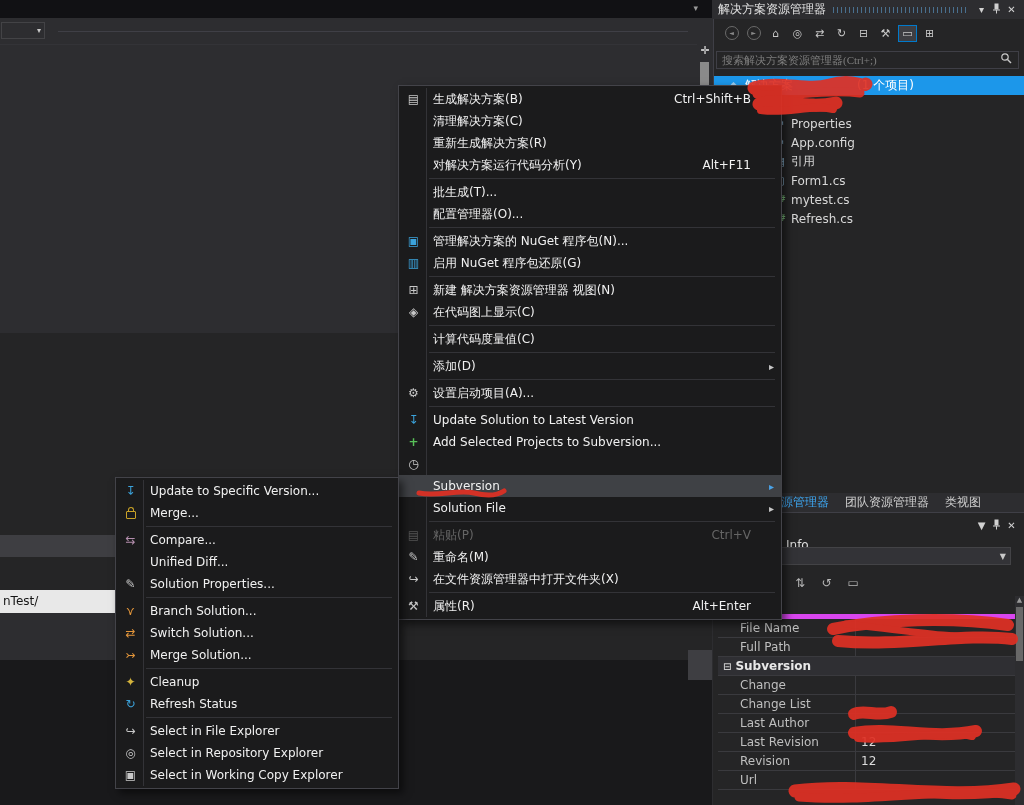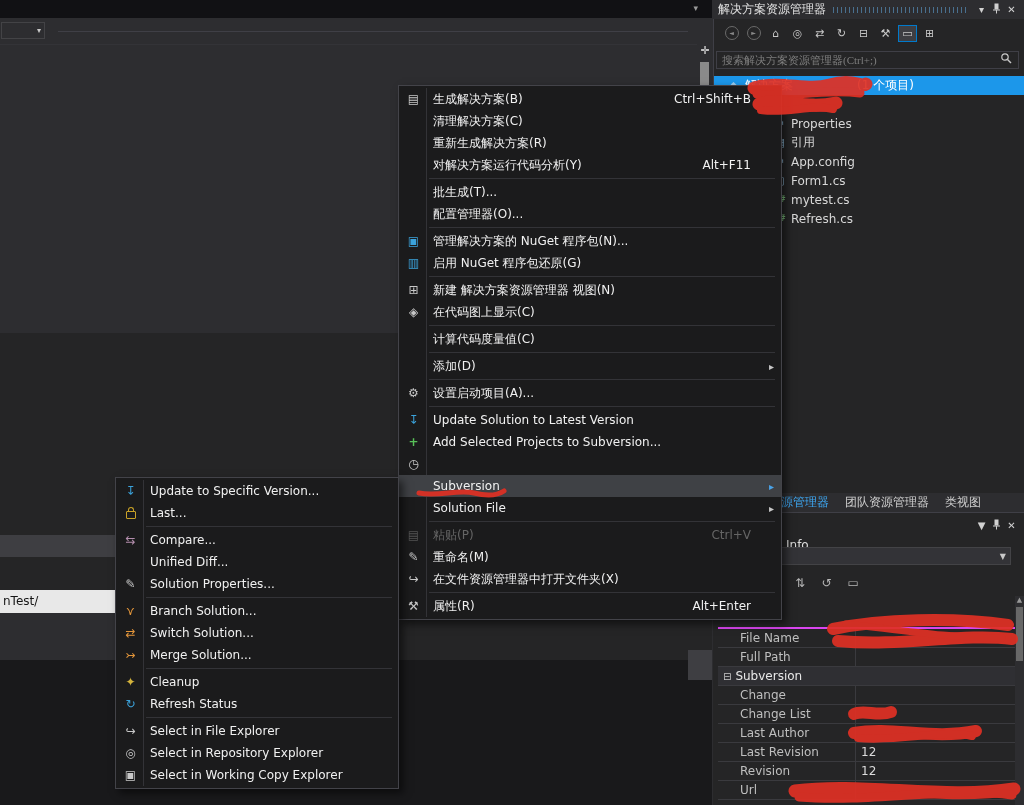--- a/index.html
+++ b/index.html
@@ -53,25 +53,25 @@
   #props-panel{position:absolute;left:713px;top:512px;width:311px;height:293px;background:#252526;border-top:1px solid #3f3f46;box-sizing:border-box;}
   #props-header{display:flex;align-items:center;height:24px;padding:0 5px;color:#dcdcdc;}
   #props-header .title{margin-left:68px;margin-top:40px;}
   #props-header .sp{flex:1;}
   #props-combo{position:absolute;left:5px;top:34px;width:293px;height:18px;background:#333337;border:1px solid #434346;
                display:flex;align-items:center;box-sizing:border-box;padding:0 4px;color:#cfcfcf;}
   #props-combo .sp{flex:1;}
   #props-combo .chev{font-size:8px;color:#c8c8c8;}
   #props-toolbar{position:absolute;left:5px;top:60px;height:20px;display:flex;gap:16px;align-items:center;
                  padding-left:50px;color:#b8b8b8;font-size:12px;}
-  #props-grid{position:absolute;left:5px;top:114px;width:298px;border-top:2px solid #d946ef;}
+  #props-grid{position:absolute;left:5px;top:101px;width:298px;border-top:5px solid #d946ef;}
   .prow{display:flex;height:19px;line-height:18px;border-bottom:1px solid #3a3a3e;color:#bfbfbf;box-sizing:border-box;}
   .prow .pname{width:138px;padding-left:22px;border-right:1px solid #3a3a3e;box-sizing:border-box;white-space:nowrap;overflow:hidden;}
   .prow .pval{flex:1;padding-left:5px;color:#dcdcdc;white-space:nowrap;overflow:hidden;}
-  .prow.cat{background:#2f2f33;color:#e8e8e8;font-weight:normal;}
+  .prow.cat{background:#2f2f33;color:#e8e8e8;font-weight:bold;}
   .prow.cat .pname{width:auto;border-right:none;padding-left:5px;flex:1;}
   .prow.cat .pexp{margin-right:4px;font-size:10px;color:#c8c8c8;}
   #props-scroll{position:absolute;right:0;top:83px;bottom:0;width:9px;background:#2d2d30;}
   #props-scroll .up{position:absolute;top:0;left:0;width:9px;text-align:center;font-size:7px;color:#999;}
   #props-scroll .thumb{position:absolute;left:1px;top:11px;width:7px;height:54px;background:#686868;}
   
   .menu{position:absolute;background:#1b1b1c;border:1px solid #434349;box-shadow:4px 4px 8px rgba(0,0,0,.55);
         padding:2px 0;z-index:50;color:#f1f1f1;}
   .menu .strip{position:absolute;left:27px;top:2px;bottom:2px;width:1px;background:#333337;}
   .mi{position:relative;height:22px;display:flex;align-items:center;padding-left:34px;padding-right:20px;white-space:nowrap;}
@@ -164,28 +164,28 @@
     <div class="trow lvl1">
       <span class="ticon ic-cs">C#</span>
     </div>
     <div id="tree-items">
         <div class="trow lvl2">
           <span class="texp">▷</span>
           <span class="ticon">⚙</span>
           <span>Properties</span>
         </div>
         <div class="trow lvl2">
+          <span class="texp"></span>
+          <span class="ticon">⚙</span>
+          <span>App.config</span>
+        </div>
+        <div class="trow lvl2">
           <span class="texp">▷</span>
           <span class="ticon">▤</span>
           <span>引用</span>
-        </div>
-        <div class="trow lvl2">
-          <span class="texp"></span>
-          <span class="ticon">⚙</span>
-          <span>App.config</span>
         </div>
         <div class="trow lvl2">
           <span class="texp">▷</span>
           <span class="ticon">▢</span>
           <span>Form1.cs</span>
         </div>
         <div class="trow lvl2">
           <span class="texp"></span>
           <span class="ticon ic-cs">C#</span>
           <span>mytest.cs</span>
@@ -379,21 +379,21 @@
     </div>
 
   <div class="menu" id="sub-menu" style="left:115px;top:477px;width:282px;z-index:55;">
     <div class="strip"></div>
   <div class="mi">
         <span class="ic ic-blue">↧</span>
         <span class="lbl">Update to Specific Version...</span>
       </div>
       <div class="mi">
         <span class="ic"><span class="lock-glyph"></span></span>
-        <span class="lbl">Last...</span>
+        <span class="lbl">Merge...</span>
       </div>
       <div class="msep"></div>
       <div class="mi">
         <span class="ic ic-purple">⇆</span>
         <span class="lbl">Compare...</span>
       </div>
       <div class="mi">
         <span class="ic"></span>
         <span class="lbl">Unified Diff...</span>
       </div>

